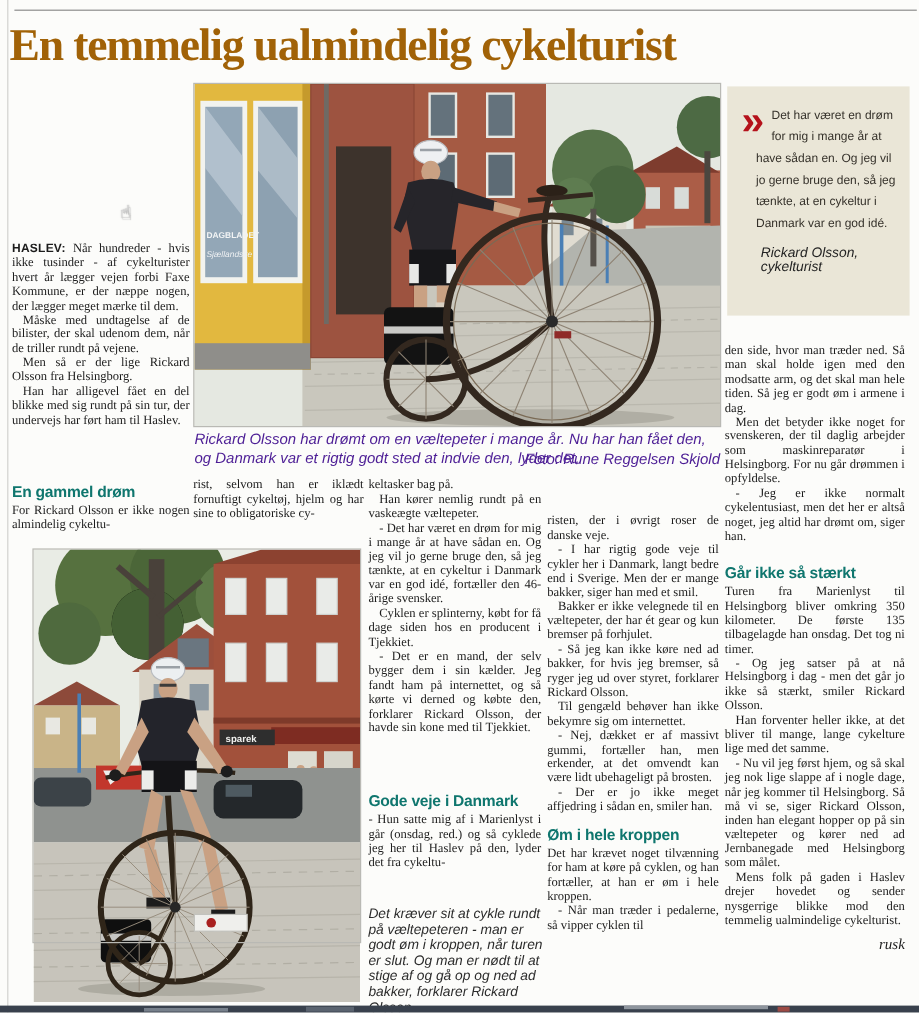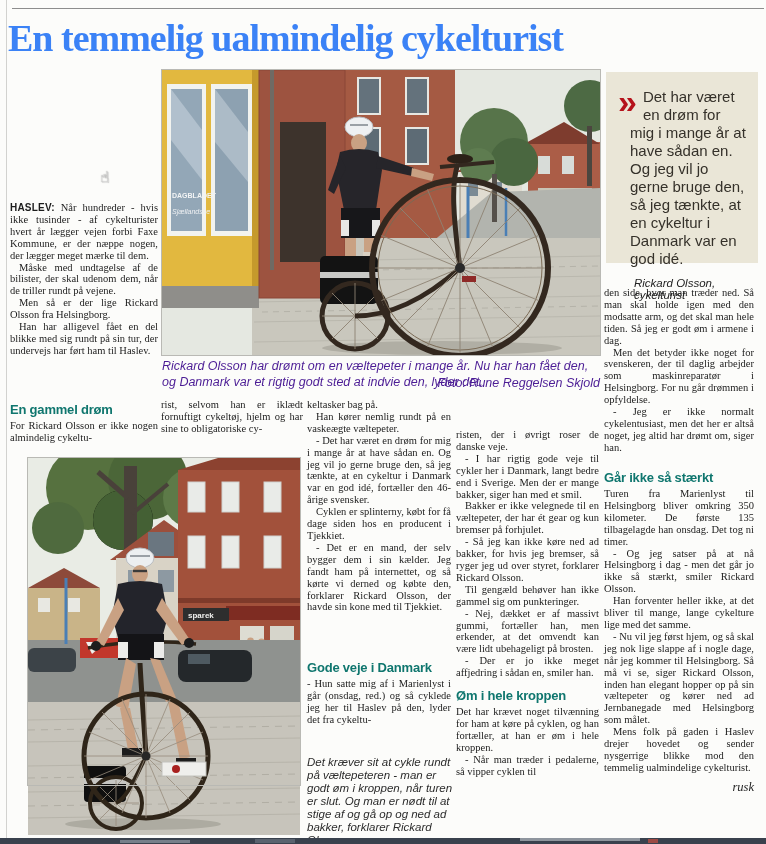--- a/index.html
+++ b/index.html
@@ -2,21 +2,21 @@
 <html><head>
 <meta charset="utf-8">
 <style>
   html,body{margin:0;padding:0;background:#e9e9e7;}
   #page{position:relative;width:766px;height:844px;background:#fcfcfa;overflow:hidden;
         font-family:"Liberation Serif",serif;color:#1c1c1c;}
   .abs{position:absolute;}
   .edge{left:6px;top:0;width:1px;height:844px;background:#d2d2cf;}
   .toprule{left:12px;top:8px;width:752px;height:1px;background:#8d8d8d;}
   h1.headline{left:8px;top:16px;width:750px;margin:0;font-size:38px;line-height:44px;
-        font-weight:700;letter-spacing:-1px;color:#3b82f6;font-family:"Liberation Serif",serif;}
+        font-weight:700;letter-spacing:-1px;color:#a16207;font-family:"Liberation Serif",serif;}
   
   .standfirst{left:10px;top:75px;width:149px;font-size:14.5px;line-height:15.5px;color:#1d1d1d;}
   .redlabel{font-family:"Liberation Sans",sans-serif;font-weight:bold;color:#b5121b;font-size:13.5px;}
   
   .bcol{font-size:10.5px;line-height:11.9px;text-align:justify;}
   .bp{margin:0;}
   .ind{text-indent:9px;}
   .leadlabel{font-family:"Liberation Sans",sans-serif;font-weight:bold;font-size:10px;letter-spacing:.2px;}
   .subhead{font-family:"Liberation Sans",sans-serif;font-weight:bold;font-size:13px;line-height:15px;
         letter-spacing:-.2px;margin:0 0 3px 0;color:#0f766e;text-align:left;}
@@ -26,21 +26,21 @@
   .cap{font-family:"Liberation Sans",sans-serif;font-style:italic;font-size:12.5px;line-height:15.5px;
         color:#4c1d95;text-align:left;}
   .credit{position:absolute;right:0;bottom:0;}
   .cap2{font-family:"Liberation Sans",sans-serif;font-style:italic;font-size:11.5px;line-height:13px;
         color:#2c2c2c;text-align:left;}
   
   .qbox{left:606px;top:72px;width:152px;height:191px;background:#eae6d7;box-sizing:border-box;
         padding:16px 10px 0 12px;}
   .qmark{float:left;color:#b5121b;font-family:"Liberation Sans",sans-serif;font-weight:bold;
         font-size:34px;line-height:22px;margin:2px 6px 0 0;}
-  .qtext{font-family:"Liberation Sans",sans-serif;font-size:15px;line-height:18px;color:#35312a;text-align:left;margin-left:12px;}
+  .qtext{font-family:"Liberation Sans",sans-serif;font-size:10px;line-height:18px;color:#35312a;text-align:left;margin-left:12px;}
   .qattr{font-family:"Liberation Sans",sans-serif;font-style:italic;font-size:11.5px;color:#232323;
         margin-top:9px;margin-left:16px;}
   .byline{text-align:right;font-style:italic;font-size:12.5px;margin-top:8px;}
   .cursor{left:100px;top:168px;font-size:15px;color:#efefef;font-family:"DejaVu Sans",sans-serif;
         text-shadow:0 0 1px #3c3c3c,1px 1px 1px #9a9a9a;}
   .bstrip{left:0;top:838px;width:766px;height:6px;background:#39414d;}
   .bstrip span{position:absolute;display:block;}
 </style>
 </head>
 <body>
@@ -325,21 +325,21 @@
     <p class="bp">- Hun satte mig af i Marienlyst i går (onsdag, red.) og så cyklede jeg her til Haslev på den, lyder det fra cykeltu-</p>
   </div>
 
   <div class="abs cap2" style="left:307px;top:756px;width:146px;">Det kræver sit at cykle rundt på væltepeteren - man er godt øm i kroppen, når turen er slut. Og man er nødt til at stige af og gå op og ned ad bakker, forklarer Rickard Olsson.</div>
 
   <div class="abs bcol" style="left:456px;top:399px;width:143px;margin-top:30px;">
     <p class="bp">risten, der i øvrigt roser de danske veje.</p>
     <p class="bp ind">- I har rigtig gode veje til cykler her i Danmark, langt bedre end i Sverige. Men der er mange bakker, siger han med et smil.</p>
     <p class="bp ind">Bakker er ikke velegnede til en væltepeter, der har ét gear og kun bremser på forhjulet.</p>
     <p class="bp ind">- Så jeg kan ikke køre ned ad bakker, for hvis jeg bremser, så ryger jeg ud over styret, forklarer Rickard Olsson.</p>
-    <p class="bp ind">Til gengæld behøver han ikke gammel sig om punkteringer.</p>
+    <p class="bp ind">Til gengæld behøver han ikke bekymre sig om internettet.</p>
     <p class="bp ind">- Nej, dækket er af massivt gummi, fortæller han, men erkender, at det omvendt kan være lidt ubehageligt på brosten.</p>
     <p class="bp ind">- Der er jo ikke meget affjedring i sådan en, smiler han.</p>
     <h3 class="subhead mt">Øm i hele kroppen</h3>
     <p class="bp">Det har krævet noget tilvænning for ham at køre på cyklen, og han fortæller, at han er øm i hele kroppen.</p>
     <p class="bp ind">- Når man træder i pedalerne, så vipper cyklen til</p>
   </div>
 
   <div class="abs qbox">
     <span class="qmark">»</span>
     <div class="qtext">Det har været en drøm for mig i mange år at have sådan en. Og jeg vil jo gerne bruge den, så jeg tænkte, at en cykeltur i Danmark var en god idé.</div>

